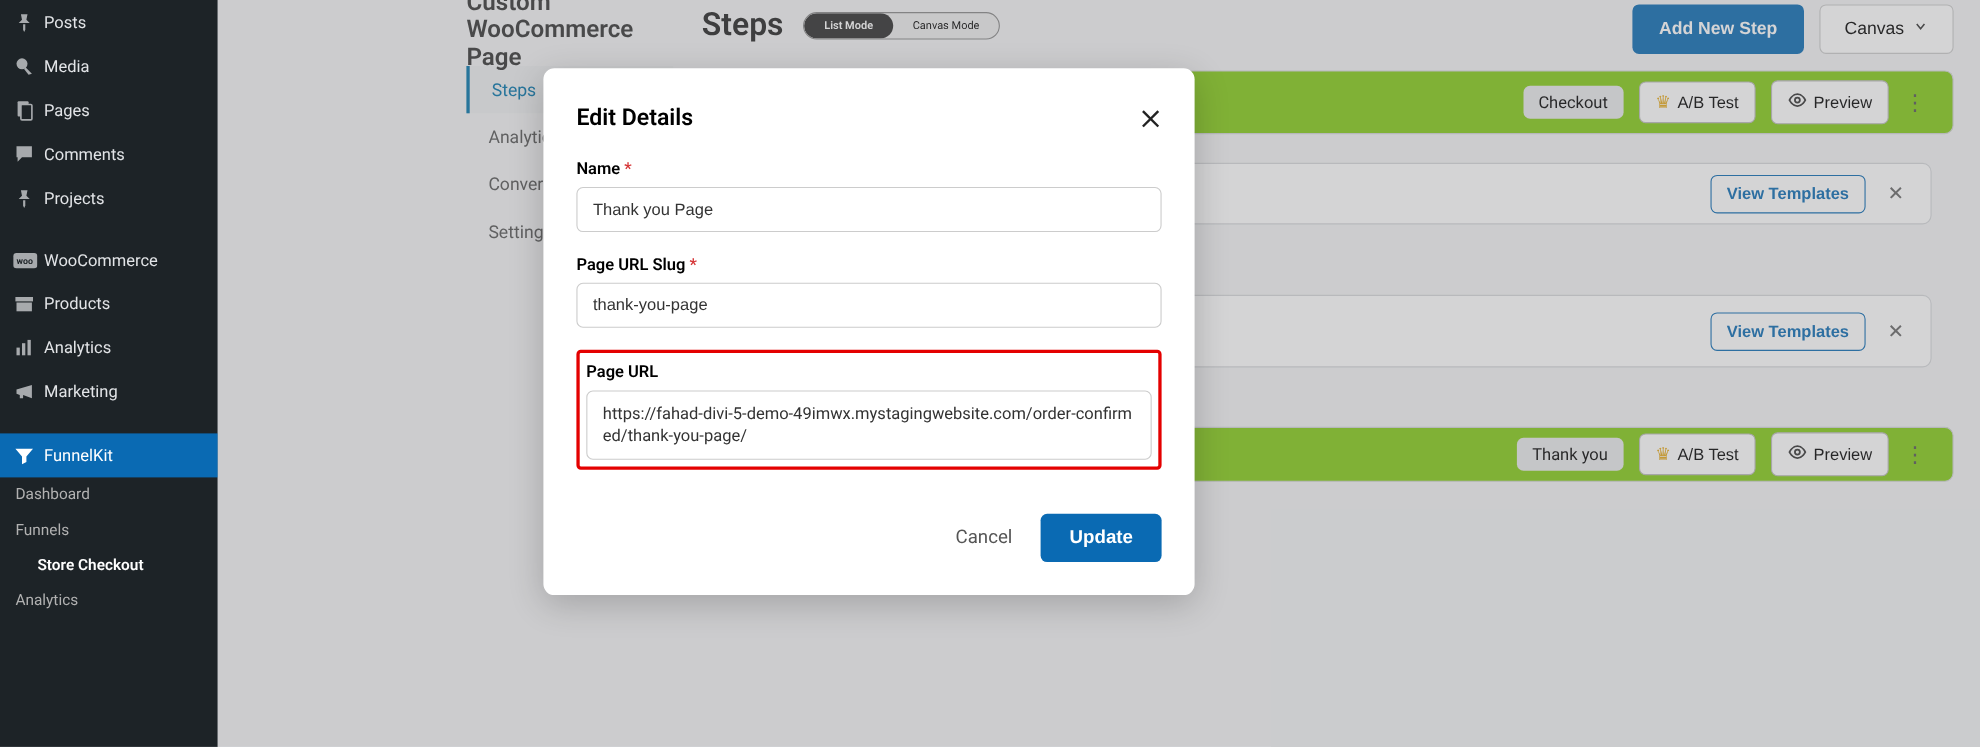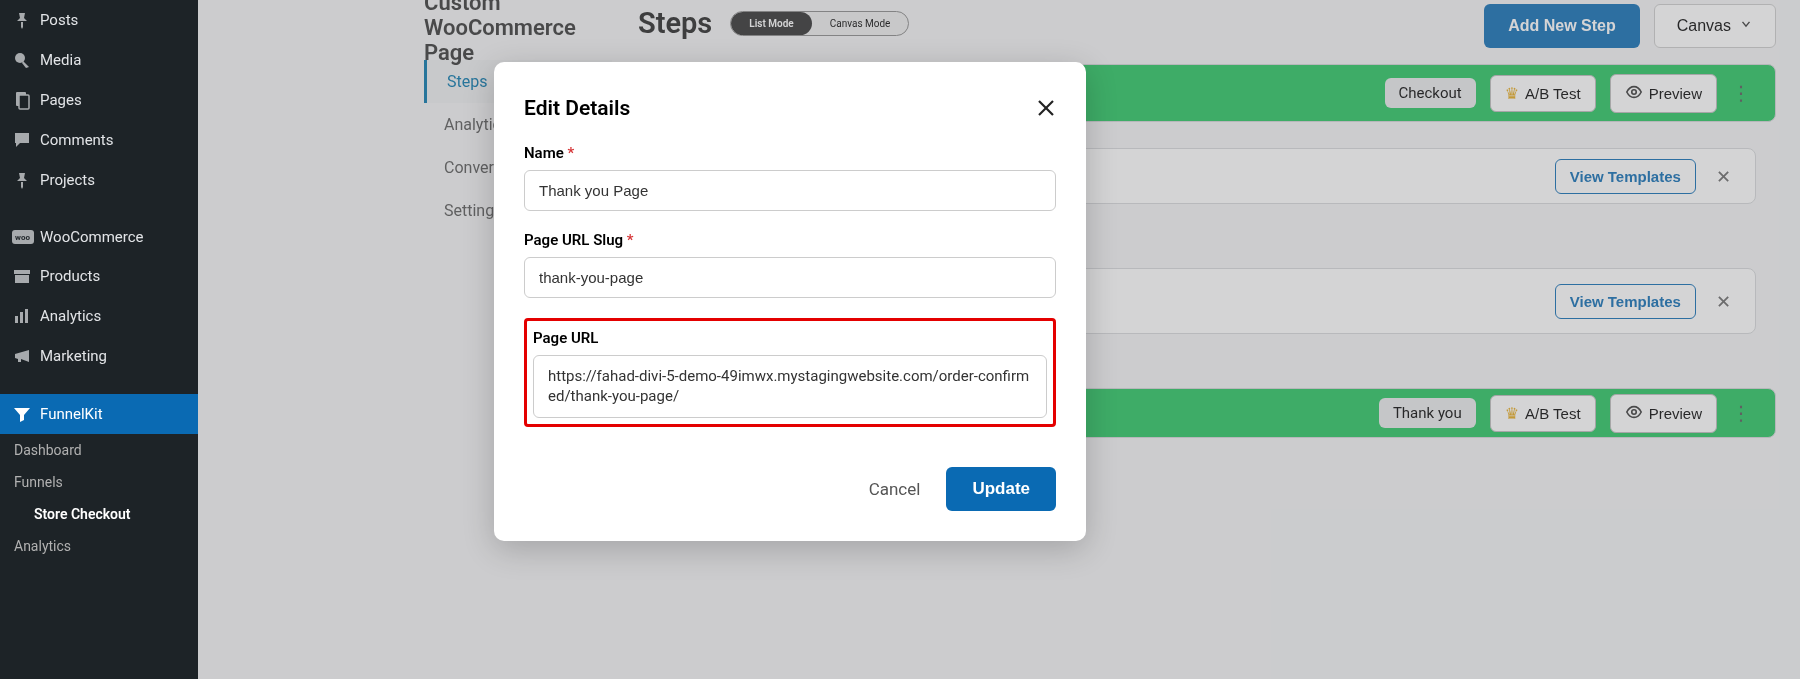--- a/index.html
+++ b/index.html
@@ -53,21 +53,21 @@
     .mode-btn { padding: 6px 18px; font-size: 10px; cursor: pointer; }
     .mode-btn.active { background: #2c2c2c; color: #fff; border-radius: 18px; font-weight:600;}
     .header-actions {
       position: absolute; right: 24px; top: 4px; display: flex; gap: 14px;
     }
     .btn-primary { background: #0a6ab3; color: #fff; padding: 12px 24px; border-radius: 6px; font-weight: 600; font-size: 16px; border:none; cursor:pointer;}
     .btn-actions { background: #fff; border: 1px solid #ccc; padding: 12px 22px; border-radius: 6px; font-size: 16px; display: flex; align-items: center; gap: 8px; cursor:pointer;}
     .step-card {
       position: absolute; left: 440px; right: 24px;
       border: 1px solid #d3d5d8; border-radius: 8px;
-      background: #22c55e; padding: 14px 24px;
+      background: #84cc16; padding: 14px 24px;
       display: flex; align-items: center; justify-content: space-between;
     }
     .card1 { top: 64px; height:58px; }
     .card-inner { position:absolute; left: 444px; right: 44px; border:1px solid #d6d8db; border-radius:8px; background:#fff; padding: 14px 24px; display:flex; align-items:center; justify-content:space-between;}
     .card-inner1 { top: 148px; height:56px;}
     .card-inner2 { top: 268px; height:66px;}
     .card3 { top: 388px; height:50px;}
     .list-icon { font-size: 20px; color: #333; margin-right: 12px; }
     .badge { background: #e9eaec; padding: 6px 14px; border-radius: 6px; font-size: 15px; }
     .btn-outline { background:#fff; border: 1px solid #bbb; padding: 8px 14px; border-radius: 6px; display: inline-flex; align-items: center; gap: 6px; font-size: 15px; cursor:pointer;}

